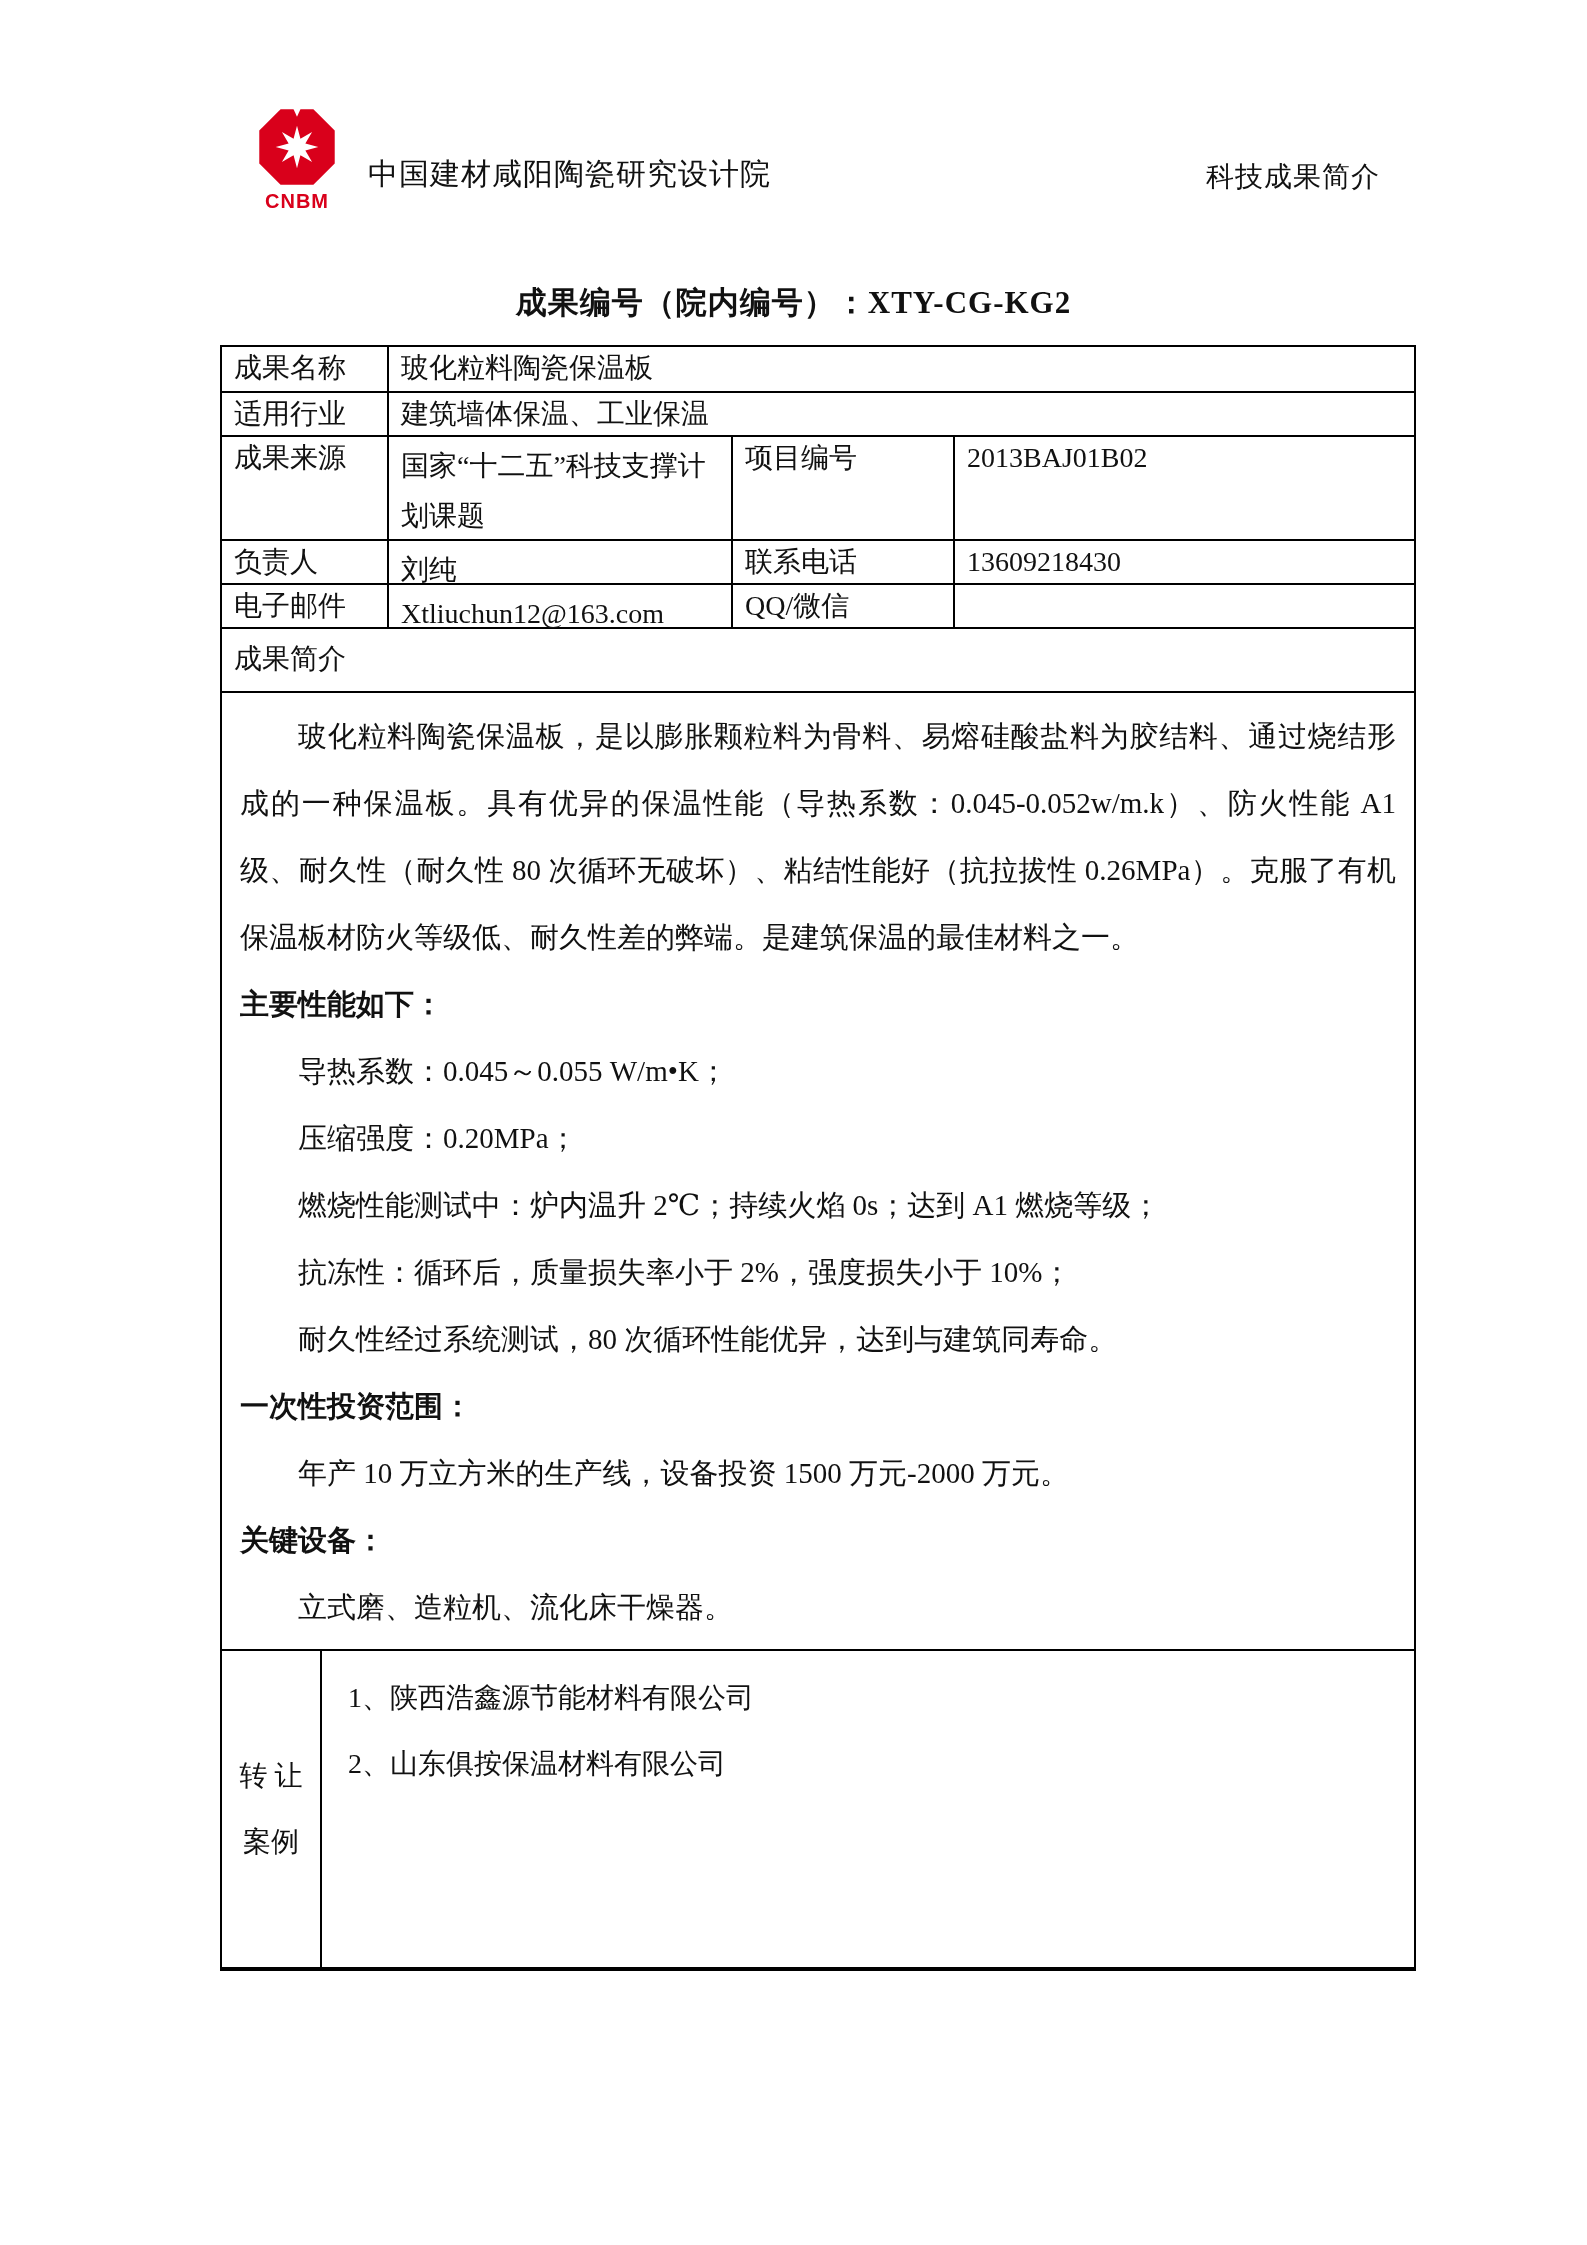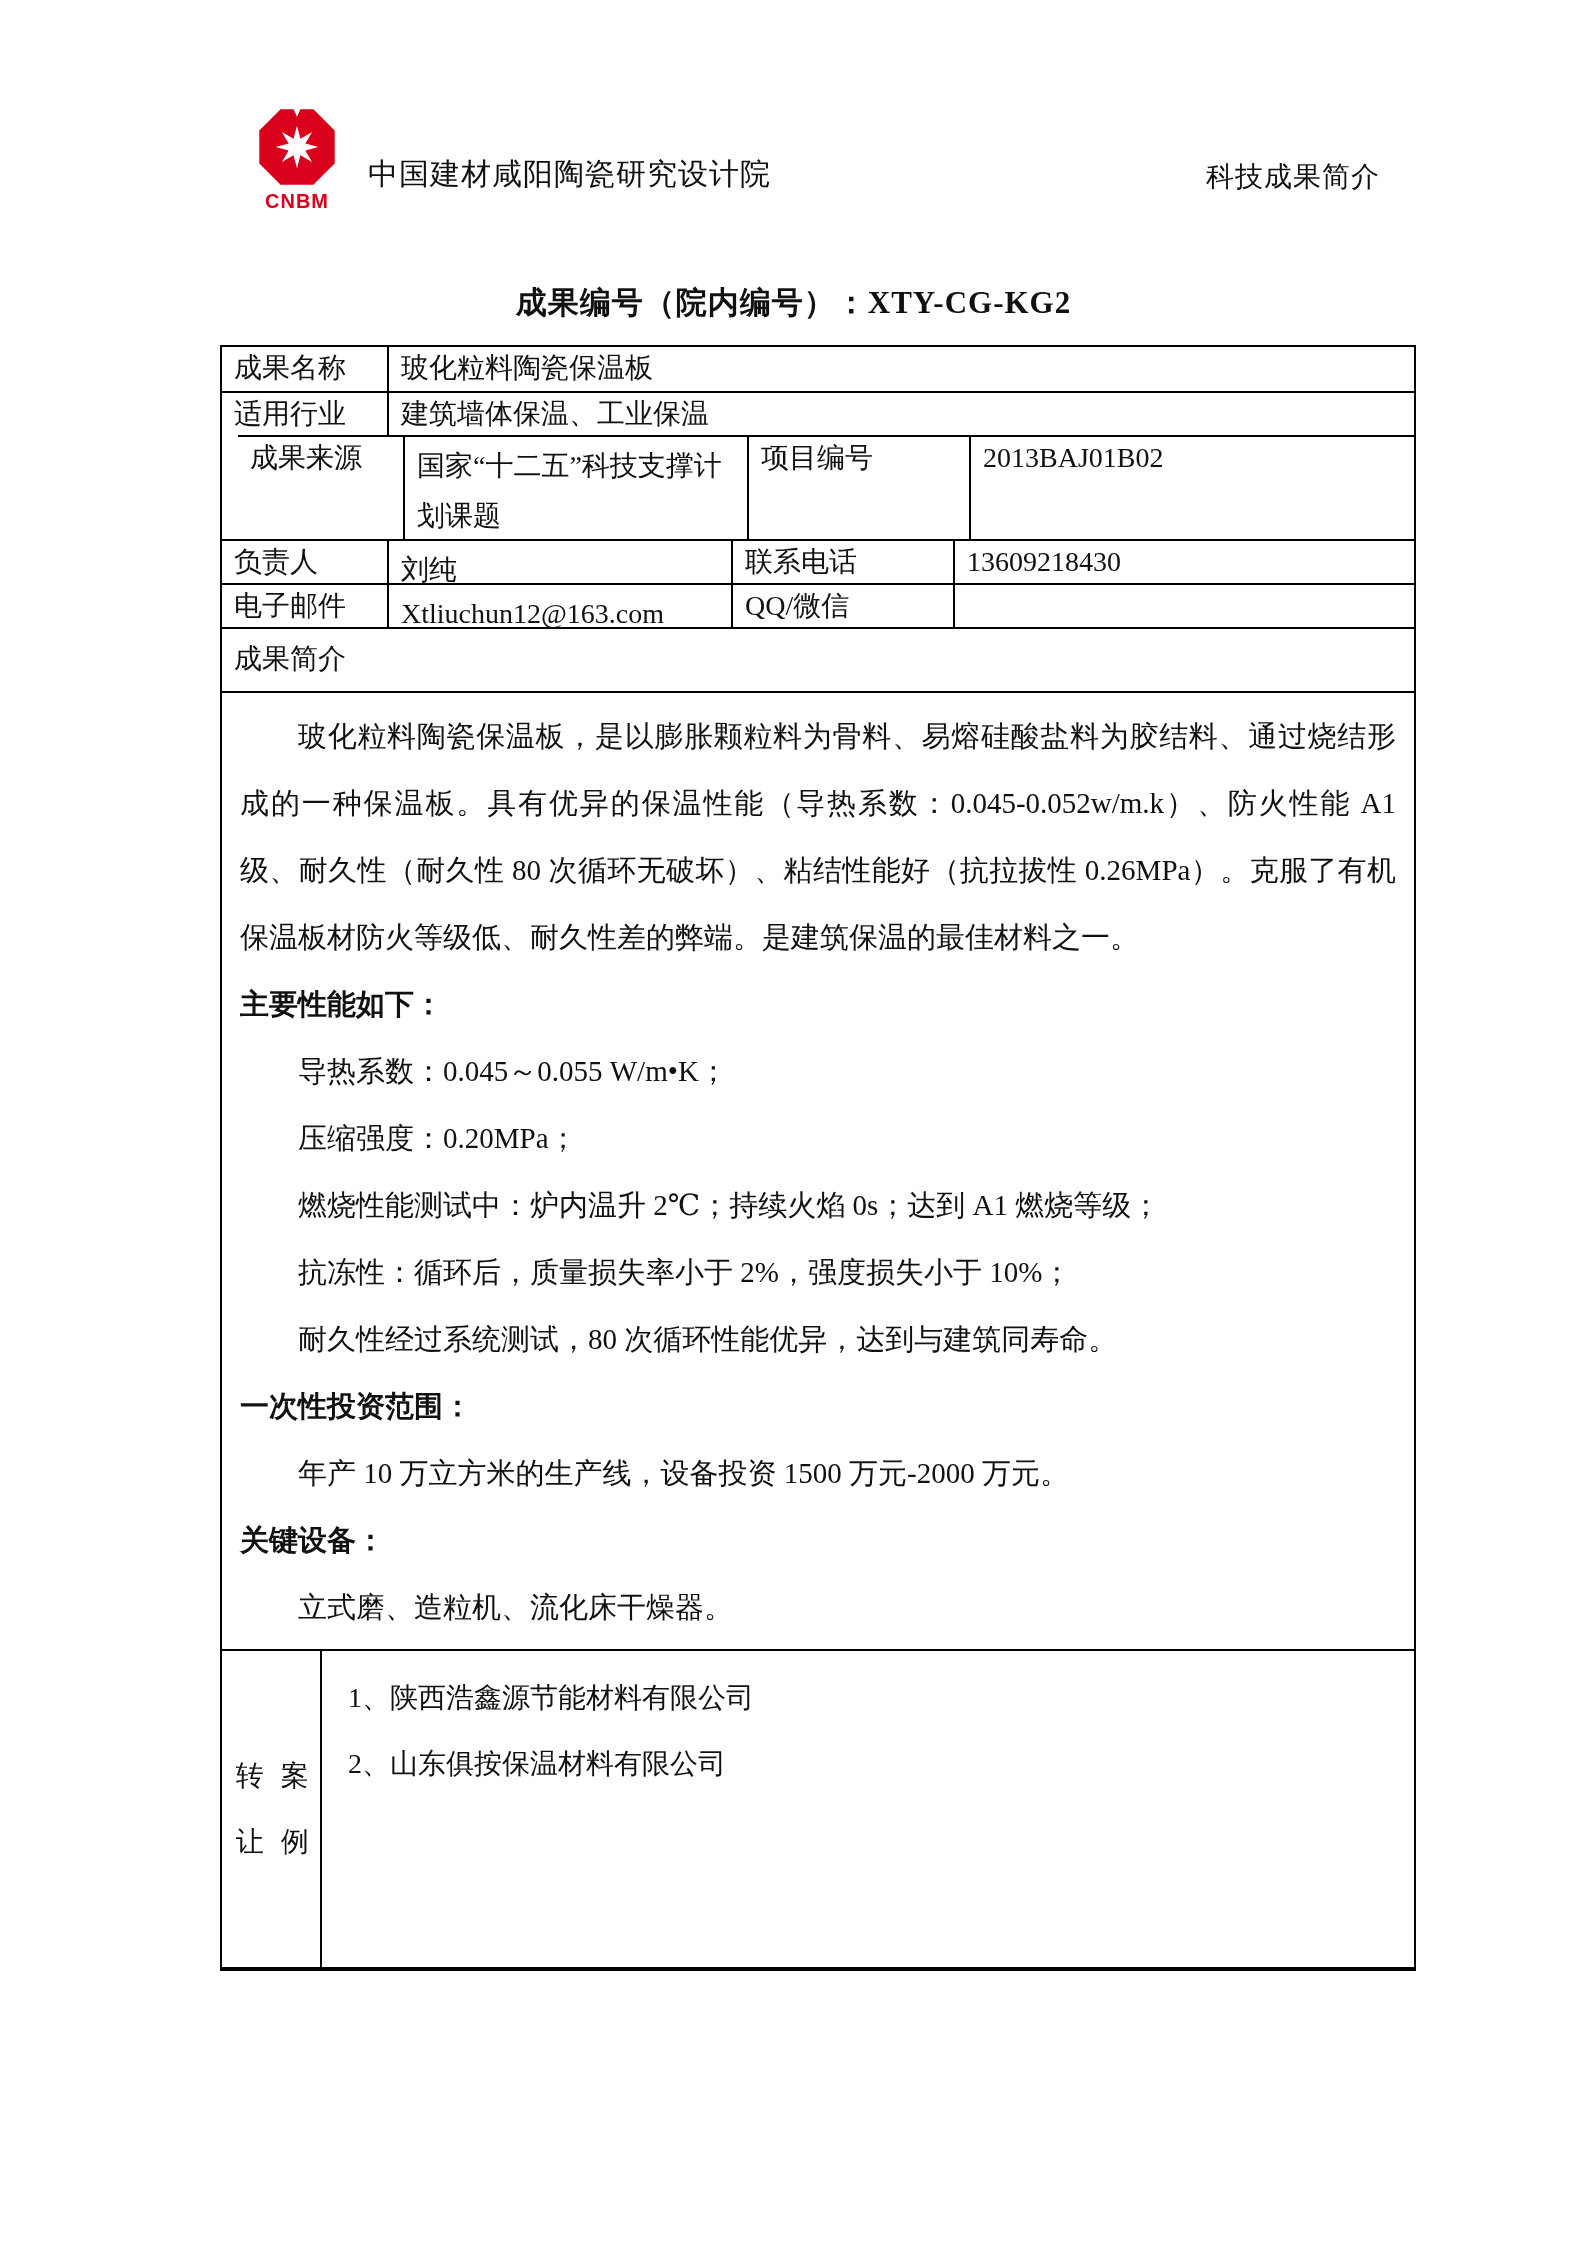--- a/index.html
+++ b/index.html
@@ -32,37 +32,37 @@
   .t-row { display: flex; border-top: 2px solid var(--line); align-items: stretch; }
   .t-row:first-child { border-top: none; }
   .cell { padding: 5px 12px; line-height: 34px; }
   .cell + .cell { border-left: 2px solid var(--line); }
   .c1 { width: 165px; flex: 0 0 auto; }
   .c2 { width: 344px; flex: 0 0 auto; line-height: 50px; }
   .c3 { width: 222px; flex: 0 0 auto; }
   .c4 { flex: 1 1 auto; }
   .cfill { flex: 1 1 auto; }
   .r-small { height: 44px; }
-  .r-tall { height: 104px; margin-left: 16px; }
+  .r-tall { height: 104px; }
   .r-small .cell, .r-tall .cell { padding-top: 4px; }
   .r-section { height: 64px; }
   .r-section .cell { padding-top: 13px; }
 
   
   .r-content { height: 958px; }
   .content-cell { width: 100%; padding: 10px 18px; font-size: 29px; line-height: 67px; }
   .content-cell p { margin: 0; }
   .intro { text-indent: 2em; text-align: justify; }
   .bhead { font-family: "Liberation Sans", "DejaVu Sans", sans-serif; font-weight: bold; font-size: 29px; }
   .item { padding-left: 2em; }
 
   
   .r-transfer { height: 318px; }
   .transfer-label {
-    width: 98px; flex: 0 0 auto; display: flex; flex-direction: row;
+    width: 98px; flex: 0 0 auto; display: flex; flex-direction: column;
     justify-content: center; align-items: center; text-align: center;
     line-height: 66px; padding: 4px;
   }
   .transfer-cases { flex: 1 1 auto; border-left: 2px solid var(--line); padding: 14px 26px; line-height: 66px; }
 </style>
 </head>
 <body>
 
 <div class="page">
 

